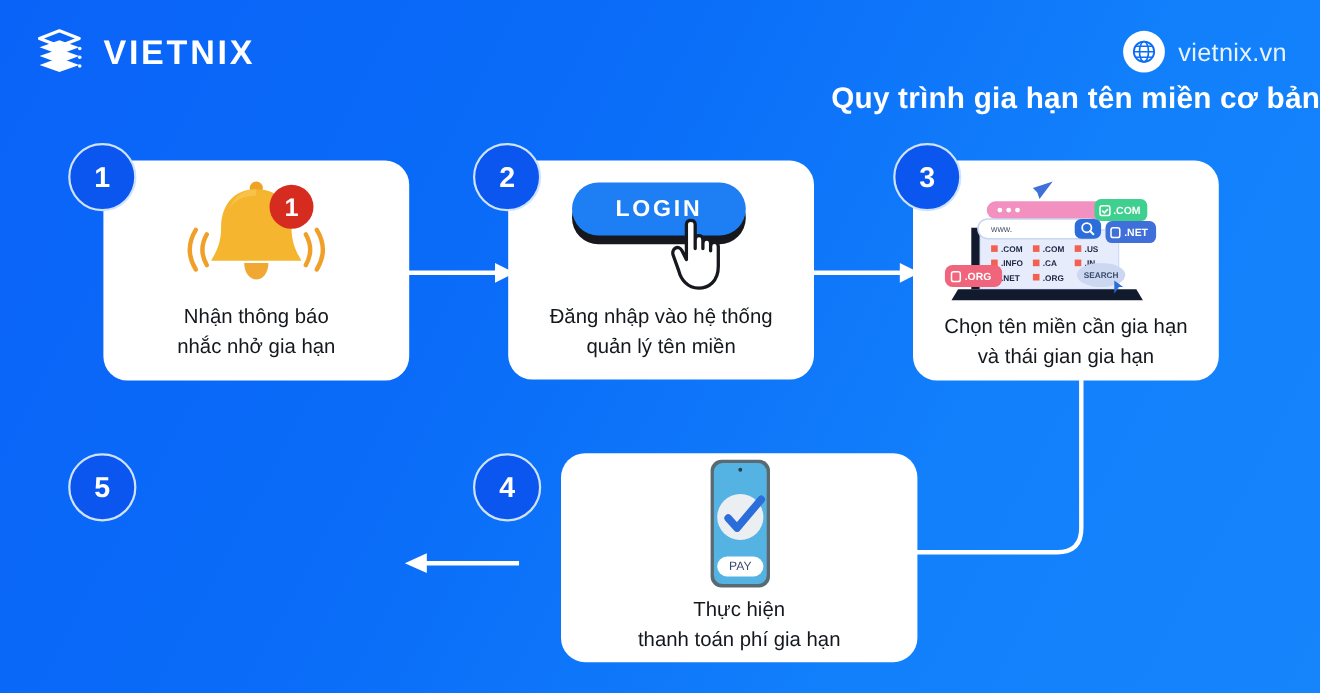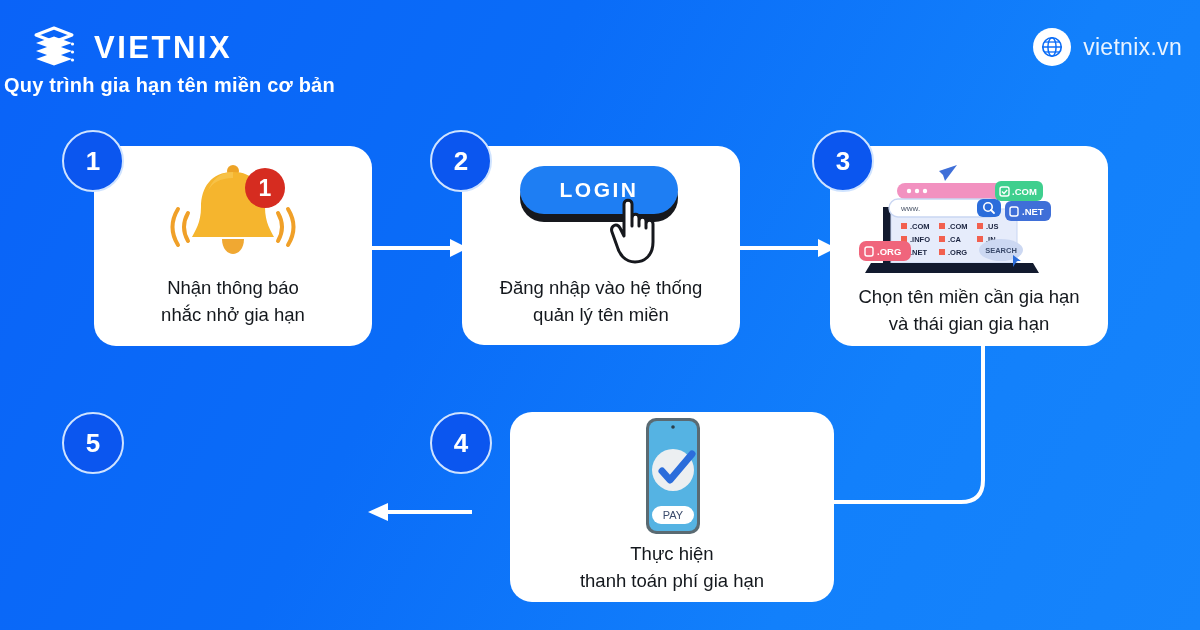--- a/index.html
+++ b/index.html
@@ -22,33 +22,33 @@
   .brand {
     position: absolute; left: 28px; top: 22px;
     display: flex; align-items: center; gap: 14px;
   }
   .brand-mark { width: 52px; height: 52px; }
   .brand-name {
     color: #ffffff; font-size: 31px; font-weight: bold;
     letter-spacing: 2.5px;
   }
   .site {
-    position: absolute; right: 18px; top: 28px;
+    position: absolute; right: 30px; top: 28px;
     display: flex; align-items: center; gap: 12px;
   }
   .site-globe {
     width: 38px; height: 38px; border-radius: 50%;
     background: #ffffff; display: flex; align-items: center; justify-content: center;
   }
   .site-label { color: #e9f3ff; font-size: 23px; letter-spacing: .3px; }
 
   .title {
     position: absolute; left: 4px; right: 0; top: 74px;
-    text-align: left;
-    color: #ffffff; font-size: 20px; font-weight: bold;
+    text-align: right;
+    color: #ffffff; font-size: 27px; font-weight: bold;
     letter-spacing: .2px;
   }
 
   
   .card {
     position: absolute;
     background: #ffffff;
     border-radius: 22px;
     display: flex; flex-direction: column;
     align-items: center; justify-content: flex-start;

